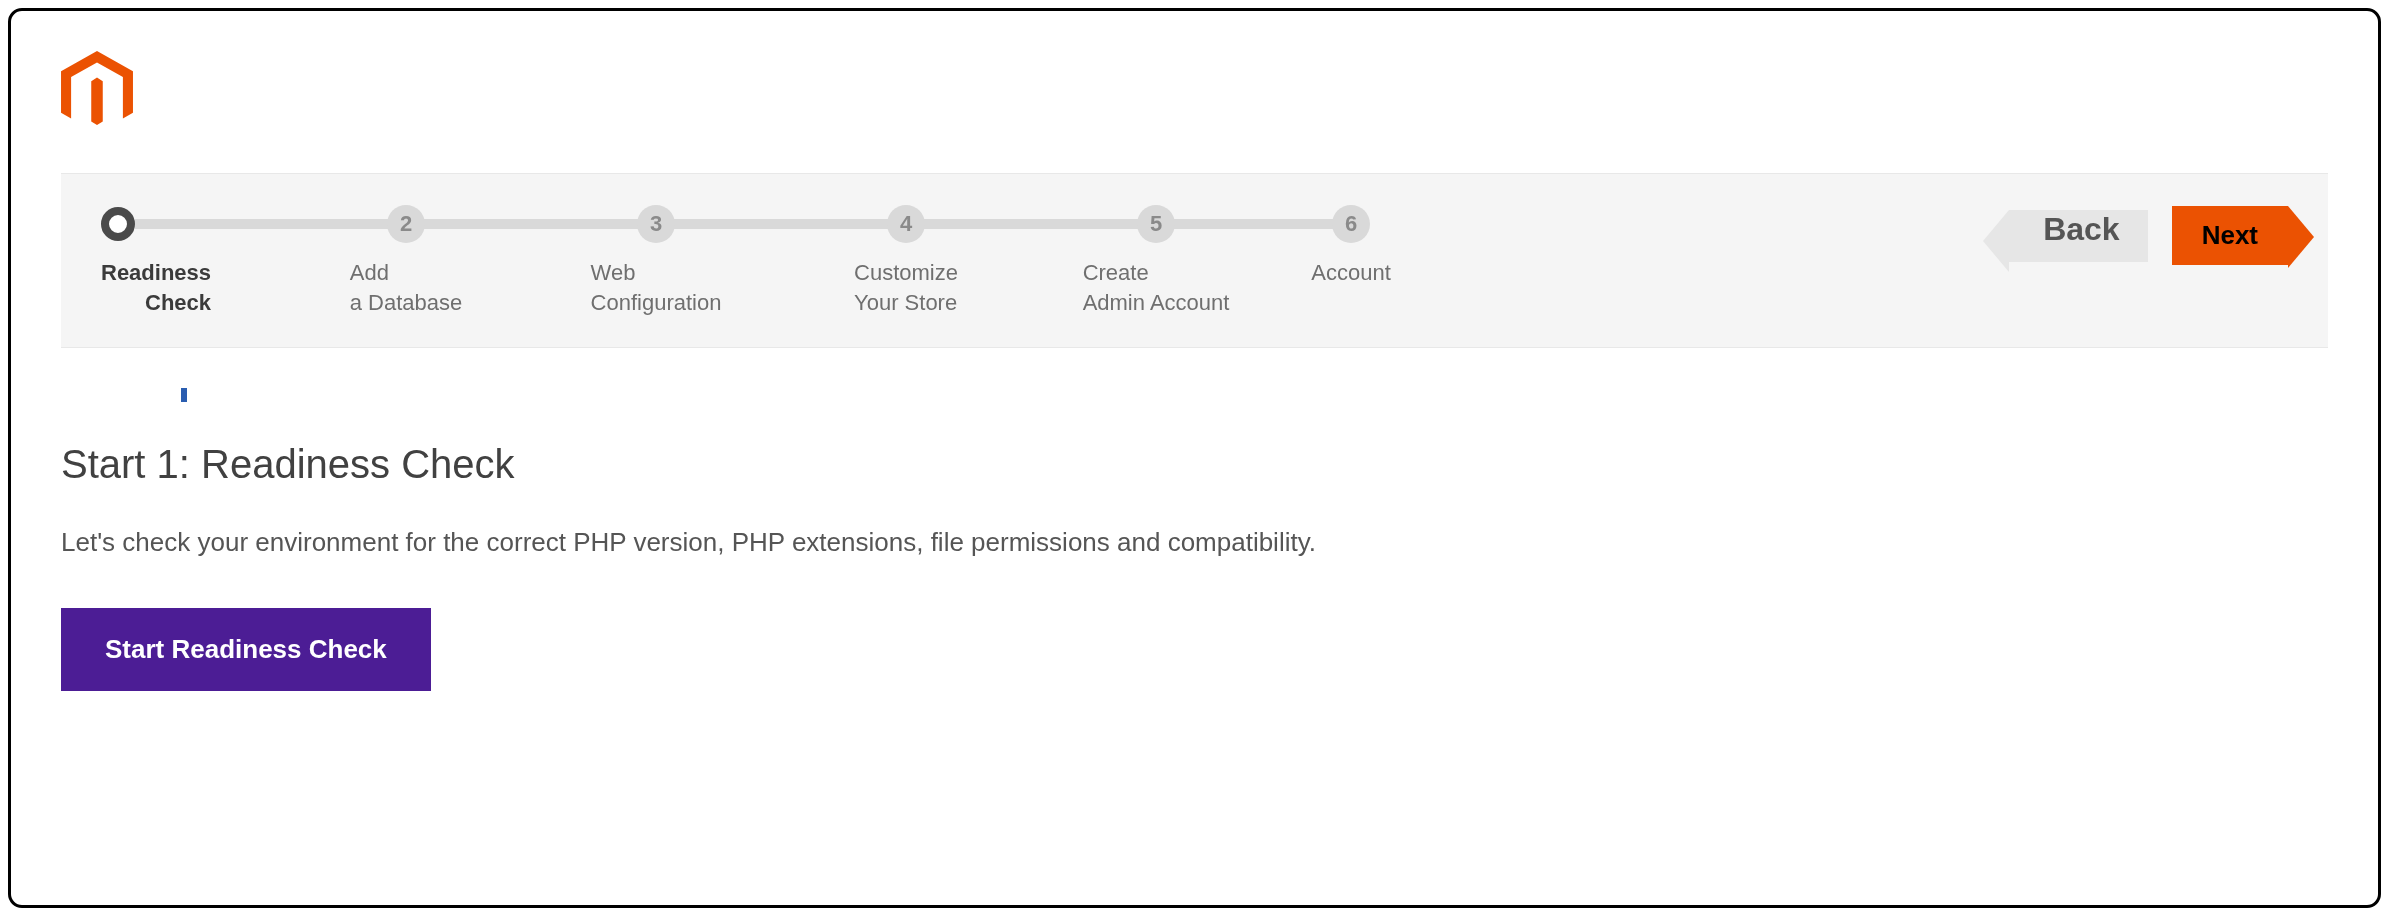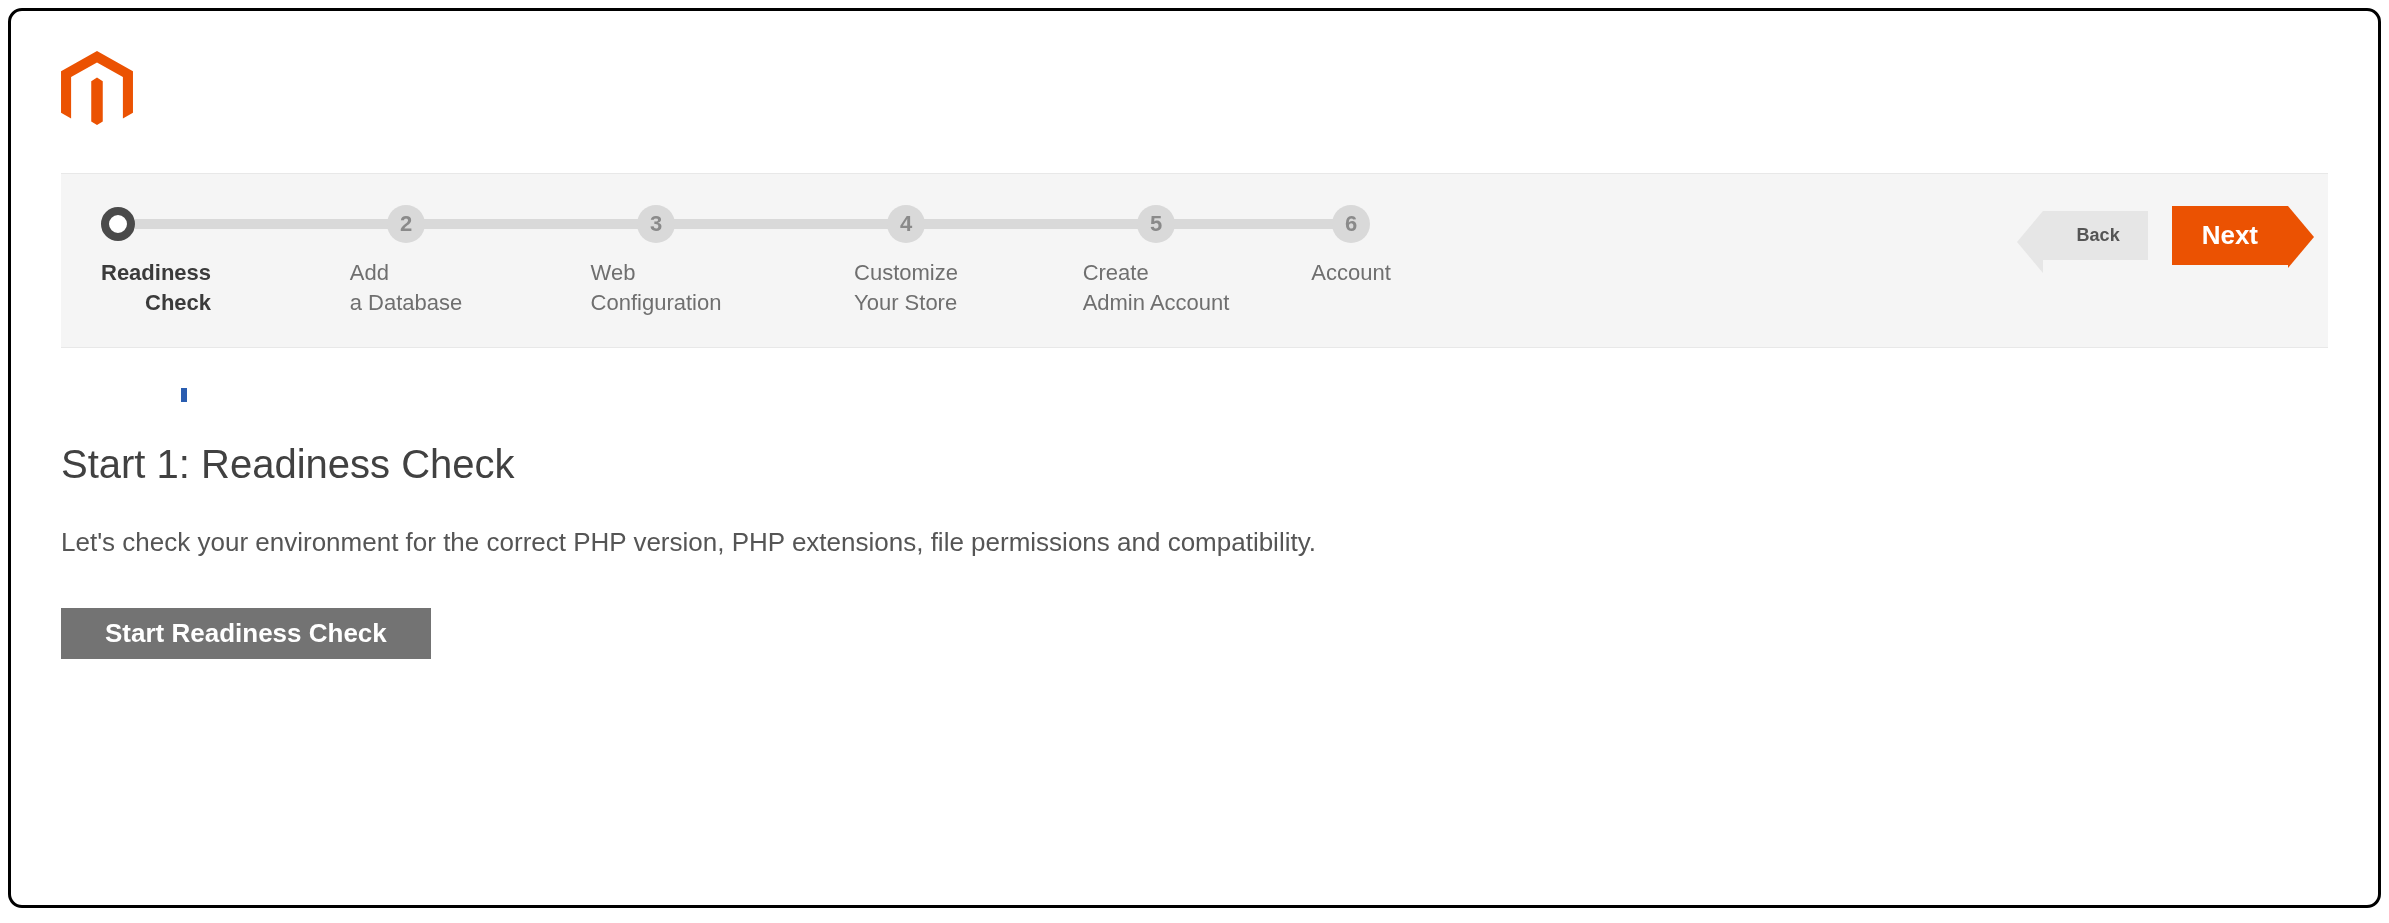--- a/index.html
+++ b/index.html
@@ -96,40 +96,40 @@
     display: flex;
     gap: 24px;
     align-items: center;
     margin-left: 40px;
     margin-top: 2px;
   }
   .btn-back {
     position: relative;
     background: #e6e6e6;
     color: #555;
-    font-size: 18px;
+    font-size: 32px;
     font-weight: 600;
     border: none;
-    padding: 14px 28px 14px 34px;
+    padding: 1px 28px 14px 34px;
     cursor: pointer;
   }
   .btn-back::before {
     content: "";
     position: absolute;
     left: -26px;
     top: 0;
     width: 0; height: 0;
     border-top: 31px solid transparent;
     border-bottom: 31px solid transparent;
     border-right: 26px solid #e6e6e6;
   }
   .btn-next {
     position: relative;
     background: #eb5202;
-    color: #ffffff;
+    color: #000000;
     font-size: 26px;
     font-weight: 700;
     border: none;
     padding: 14px 30px 14px 30px;
     cursor: pointer;
   }
   .btn-next::after {
     content: "";
     position: absolute;
     right: -26px;
@@ -154,26 +154,26 @@
     font-weight: 400;
     color: #414141;
     margin-bottom: 40px;
   }
   p.description {
     font-size: 26px;
     color: #555;
     margin-bottom: 50px;
   }
   .btn-primary {
-    background: #737373;
+    background: #4c1d95;
     color: #fff;
     font-size: 26px;
     font-weight: 700;
     border: none;
-    padding: 10px 44px;
+    padding: 26px 44px;
     cursor: pointer;
   }
 </style>
 </head>
 <body>
 
 <div class="frame">
 
   <div class="logo">
     <svg width="72" height="82" viewBox="0 0 100 114">

